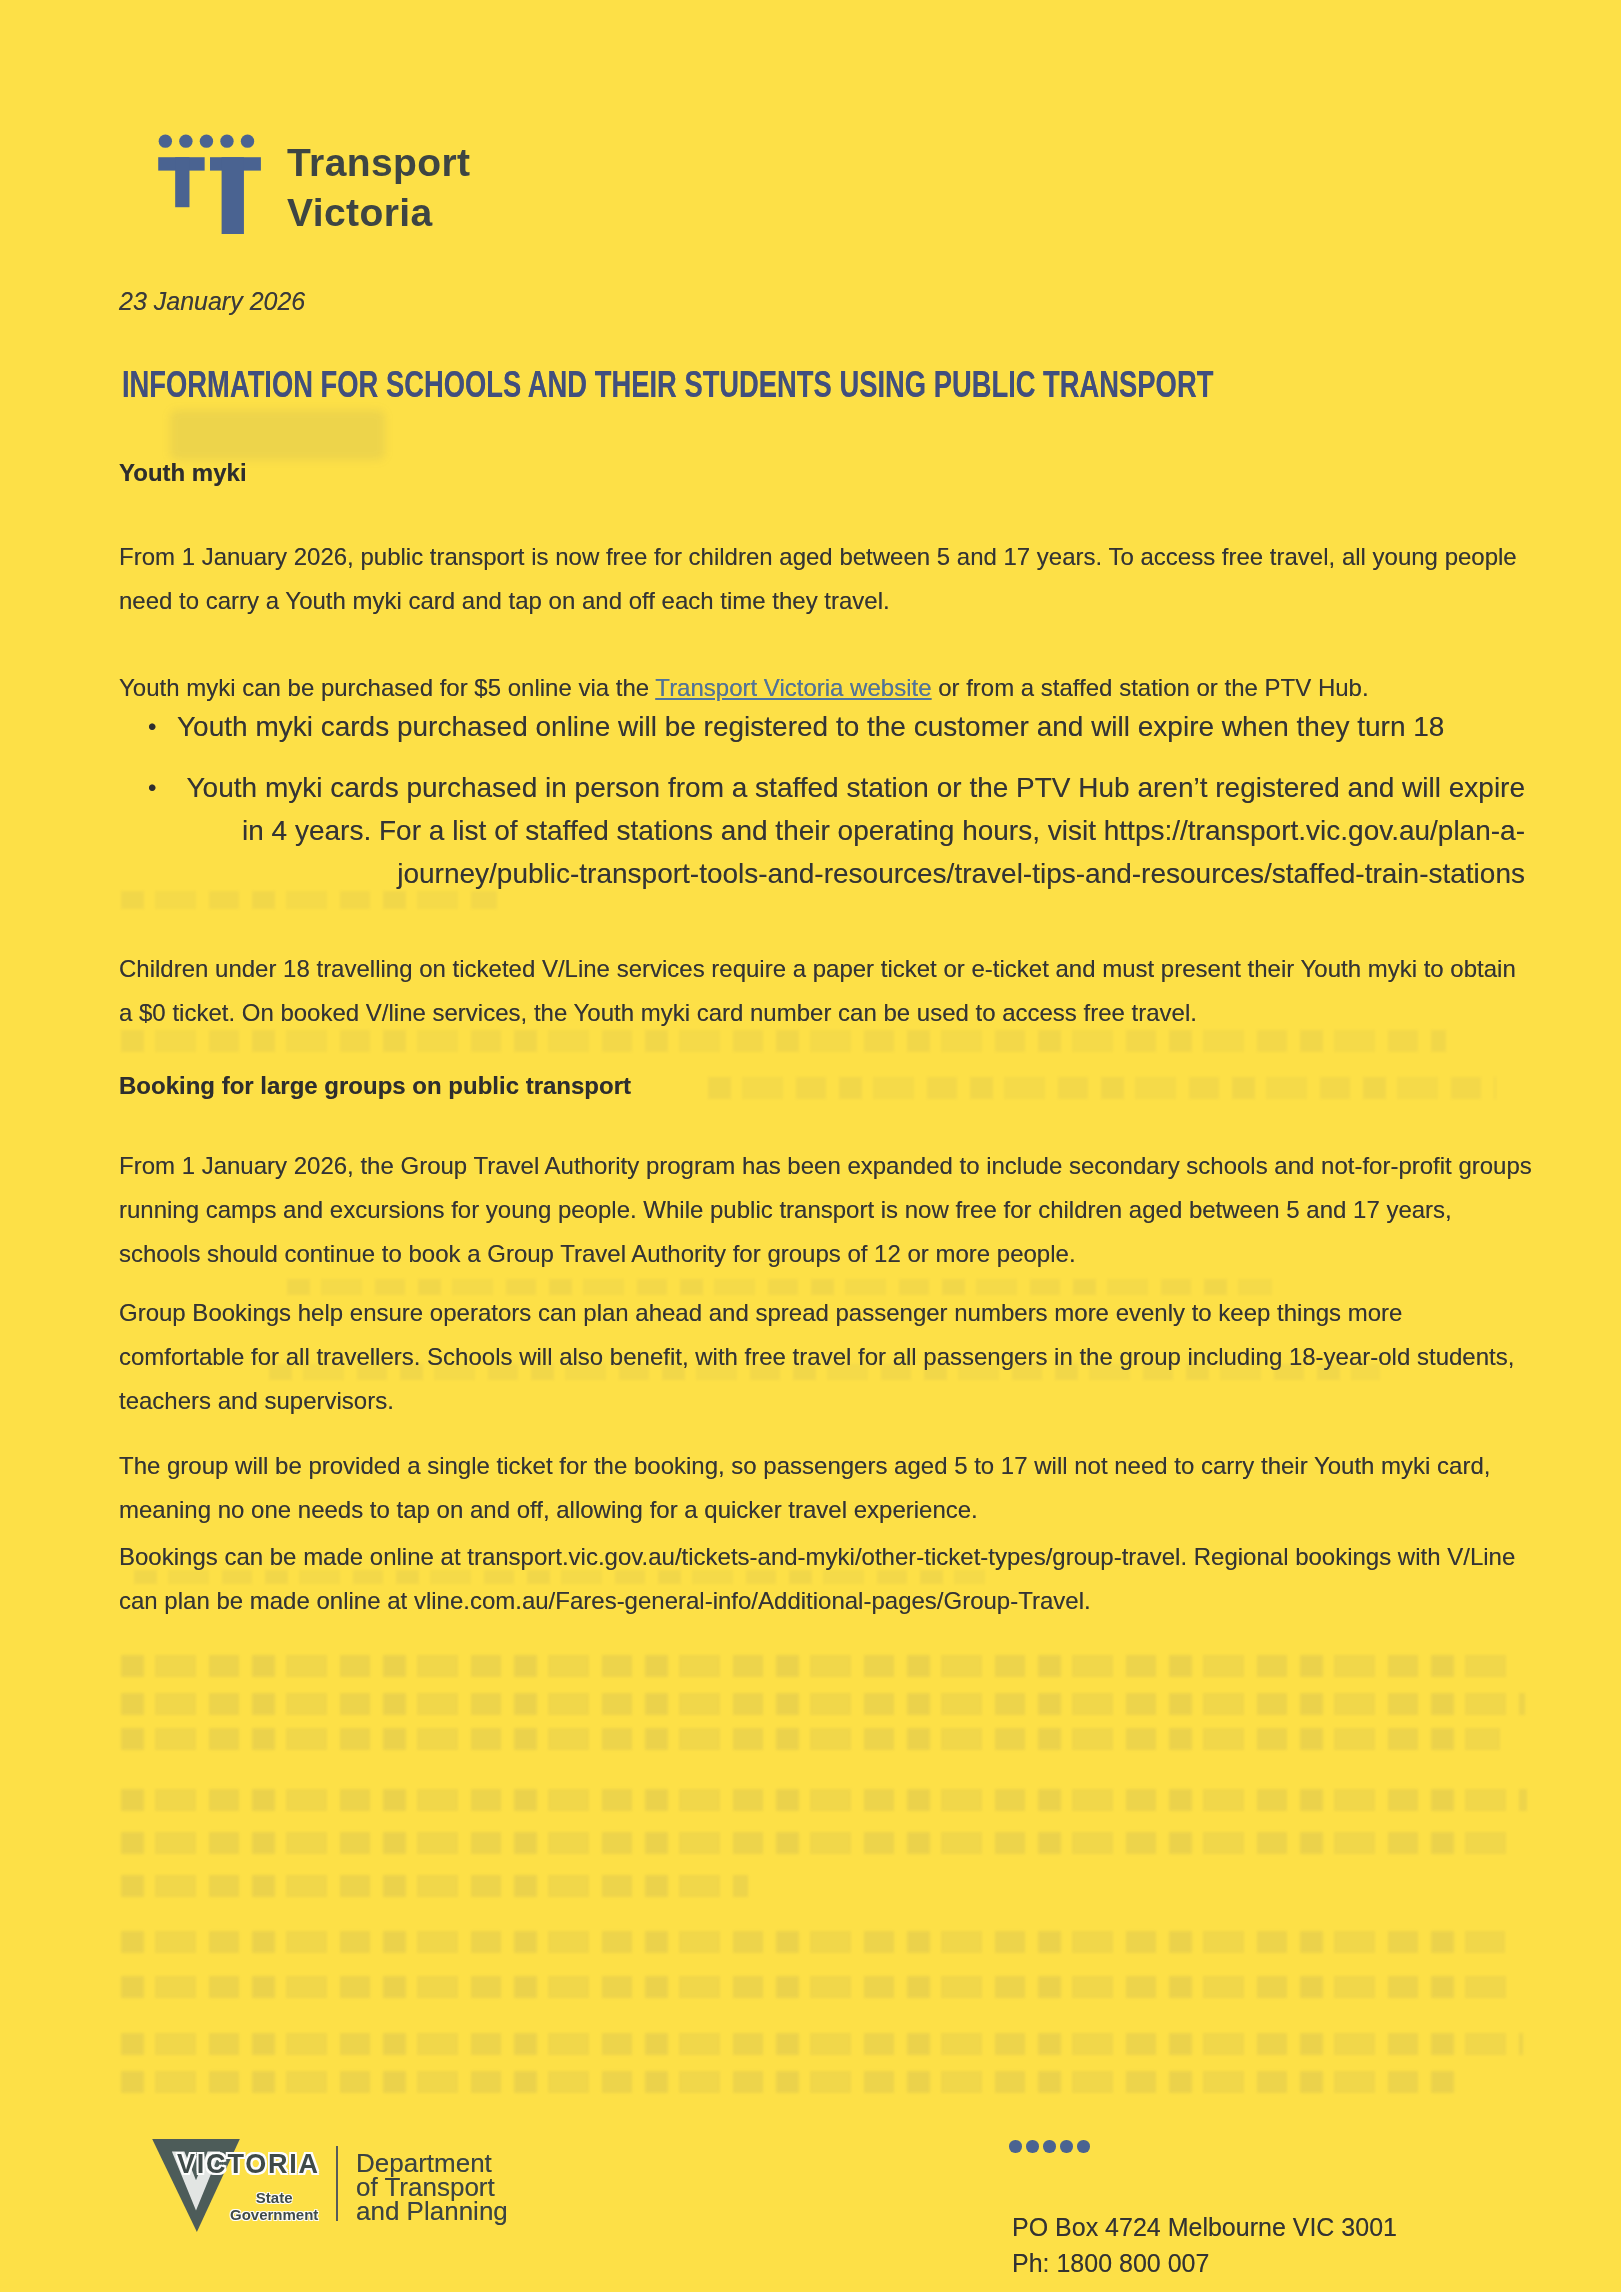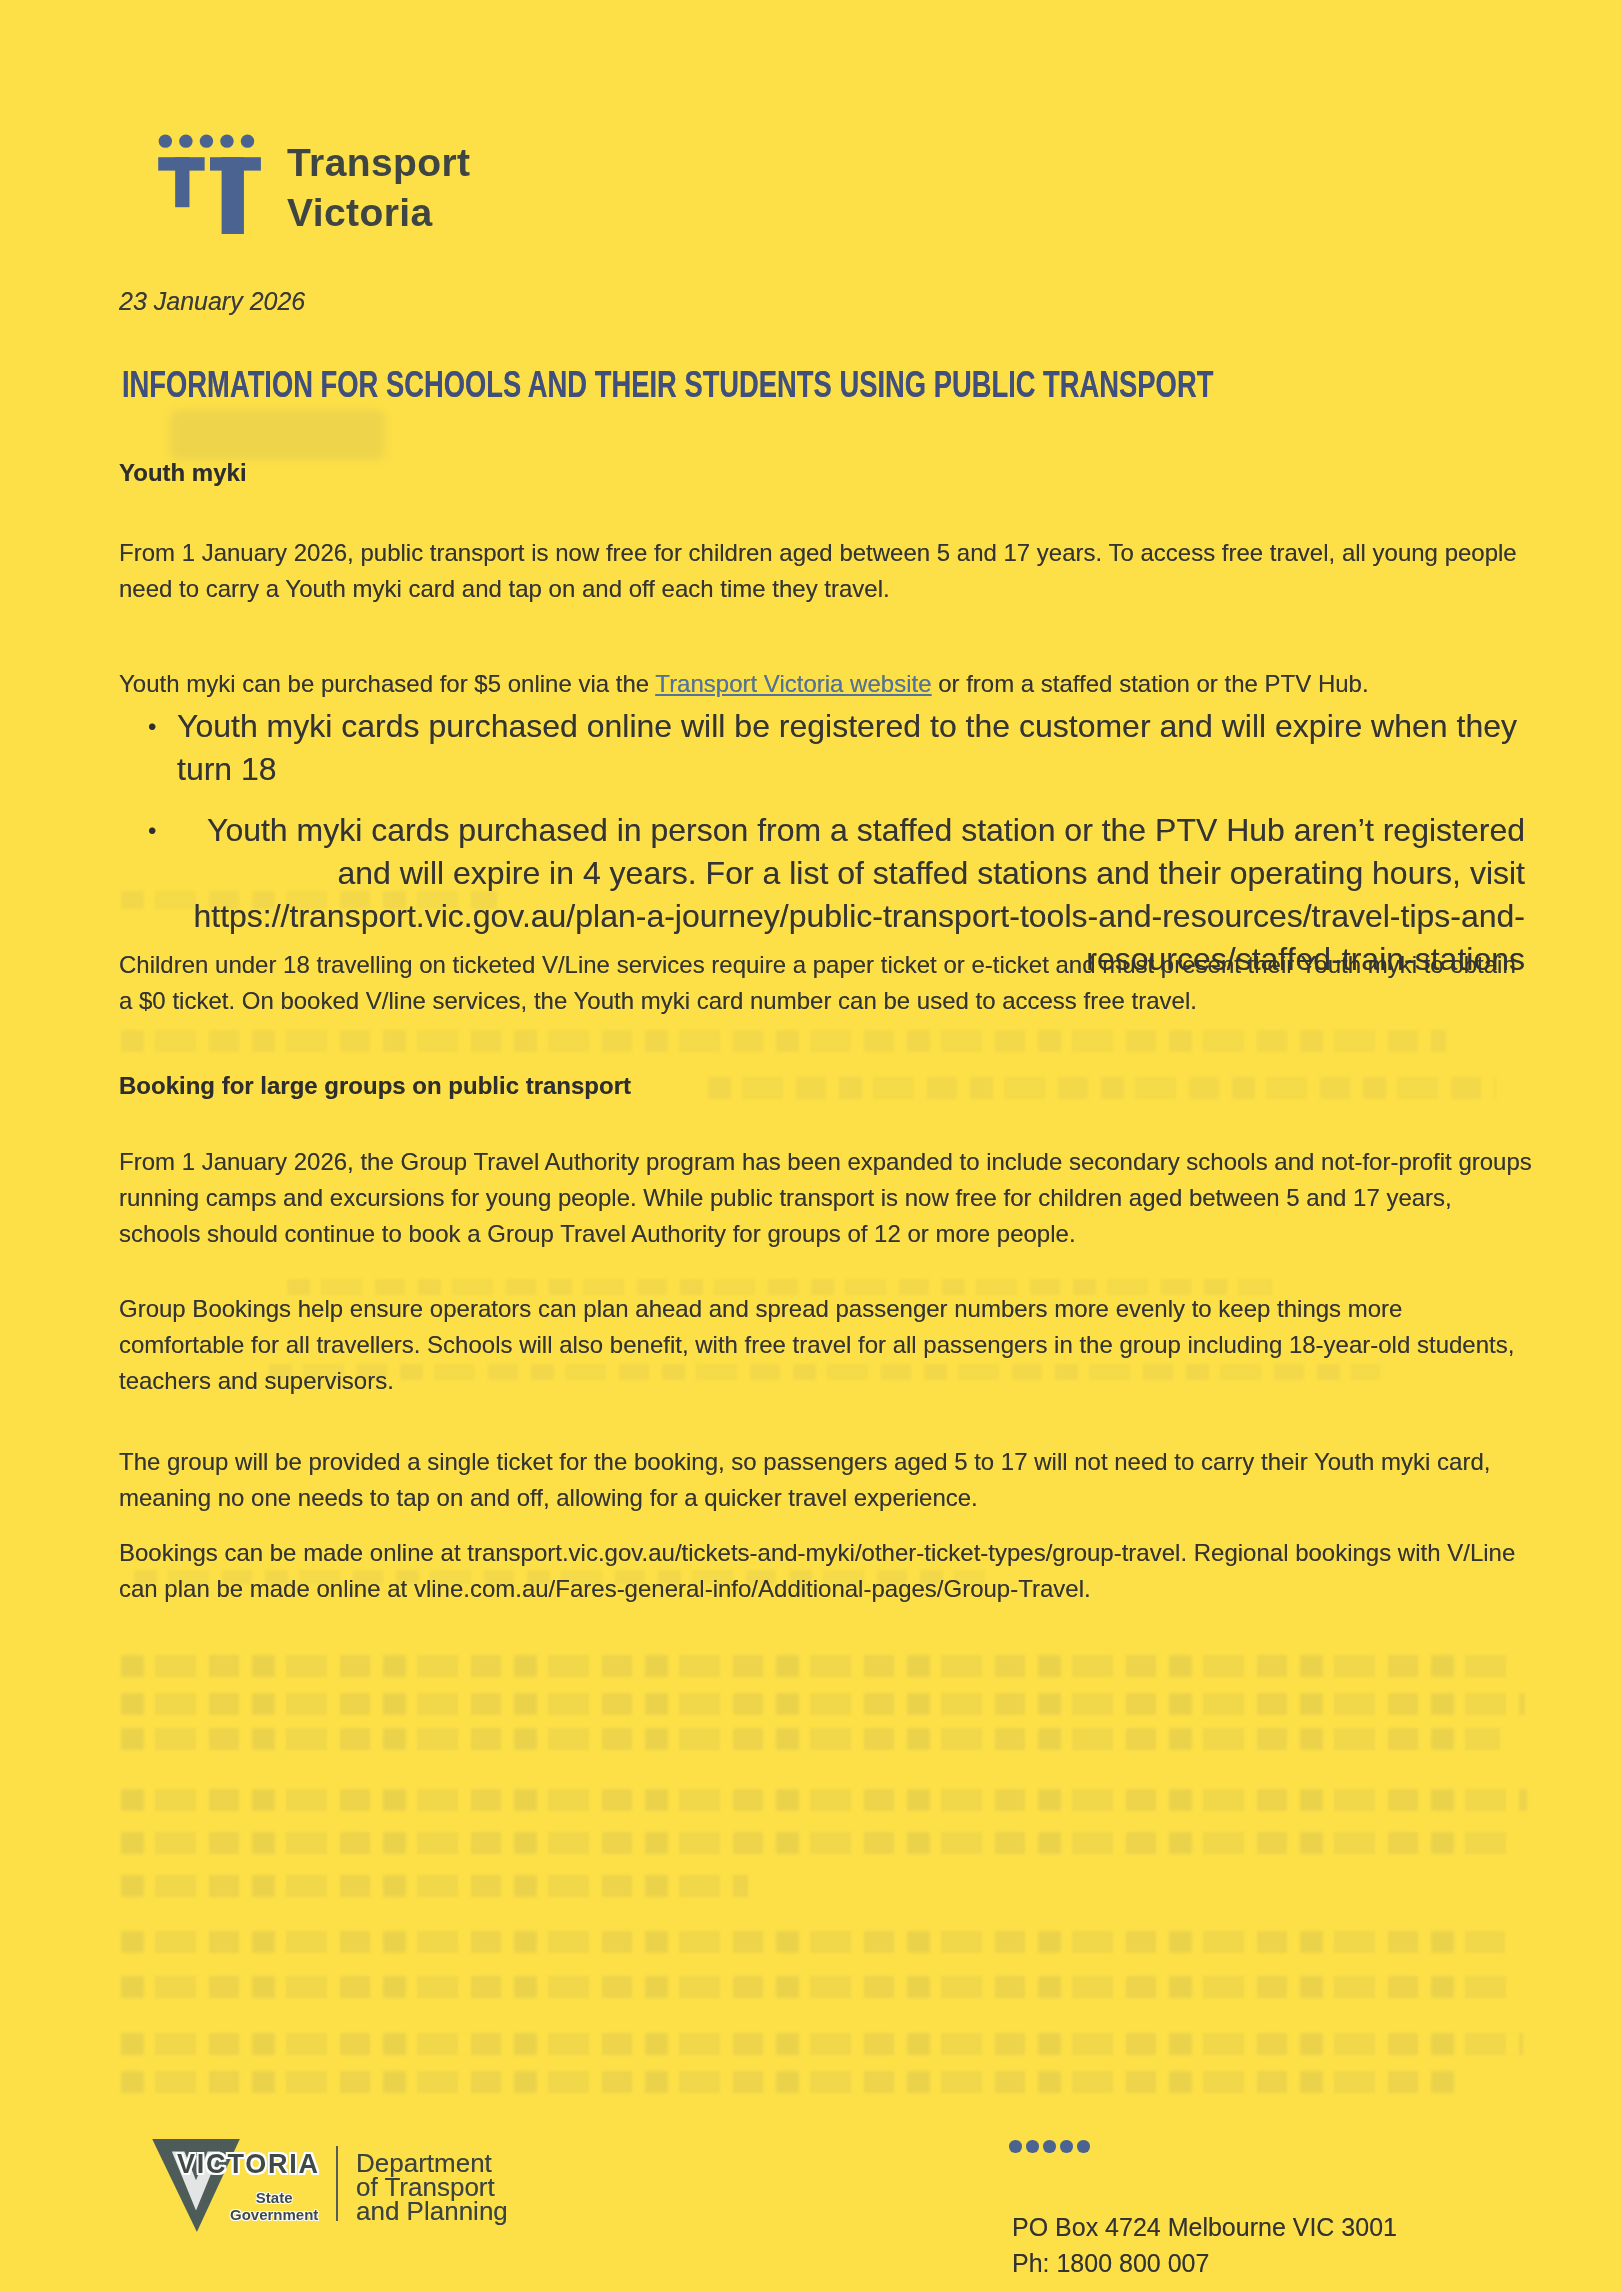--- a/index.html
+++ b/index.html
@@ -32,29 +32,29 @@
     transform:scaleX(0.76);transform-origin:left center;
     text-shadow:0 0 0.4px rgba(65,79,125,.6);
   }
   .h2{
     position:absolute;left:119px;
     font-size:24px;font-weight:700;color:#2e2e2e;line-height:30px;
     text-shadow:0 0 0.4px rgba(46,46,46,.5);
   }
   .para{
     position:absolute;left:119px;width:1413px;
-    font-size:24px;line-height:36px;color:#343434;
+    font-size:24px;line-height:44px;color:#343434;
     text-shadow:0 0 0.5px rgba(60,60,60,.5);
   }
   .link{color:#4f74a0;text-decoration:underline;text-decoration-color:#4f74a0;cursor:pointer;}
   .bullets{position:absolute;left:148px;top:705px;width:1377px;}
   .bullet-item{
     position:relative;
     padding-left:29px;
-    font-size:32px;line-height:43px;color:#343434;
+    font-size:28px;line-height:43px;color:#343434;
     text-shadow:0 0 0.5px rgba(60,60,60,.5);
   }
   .bullet-item + .bullet-item{margin-top:18px;text-align:right;}
   .bullet-item::before{
     content:"\2022";
     position:absolute;left:0;top:0;
     font-size:24px;color:#2f2f2f;
   }
   
   .ghost{

